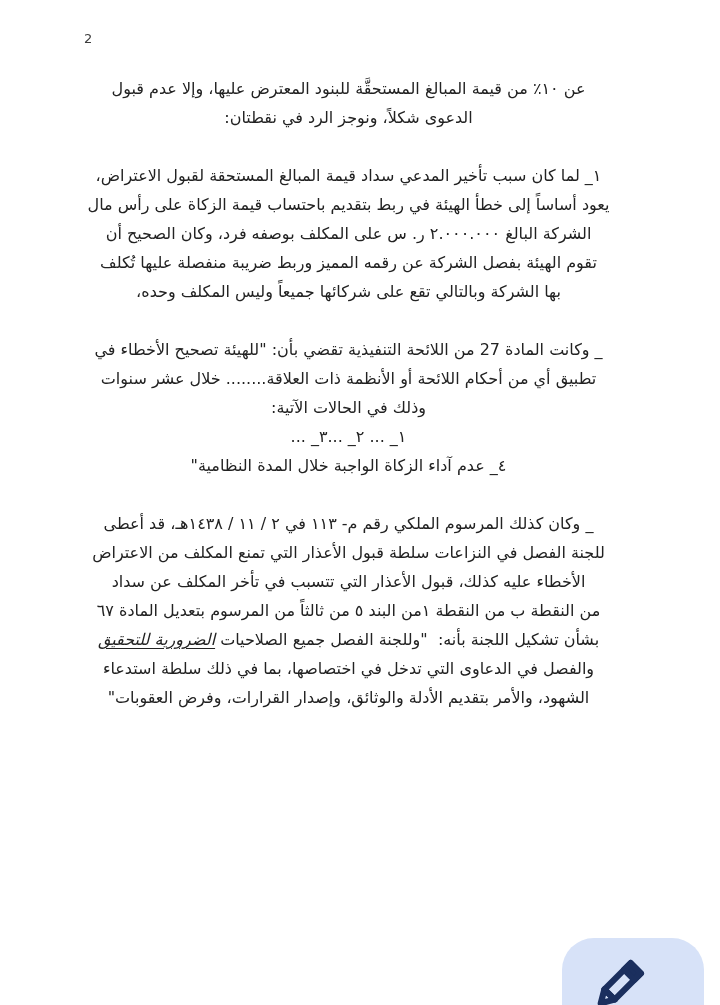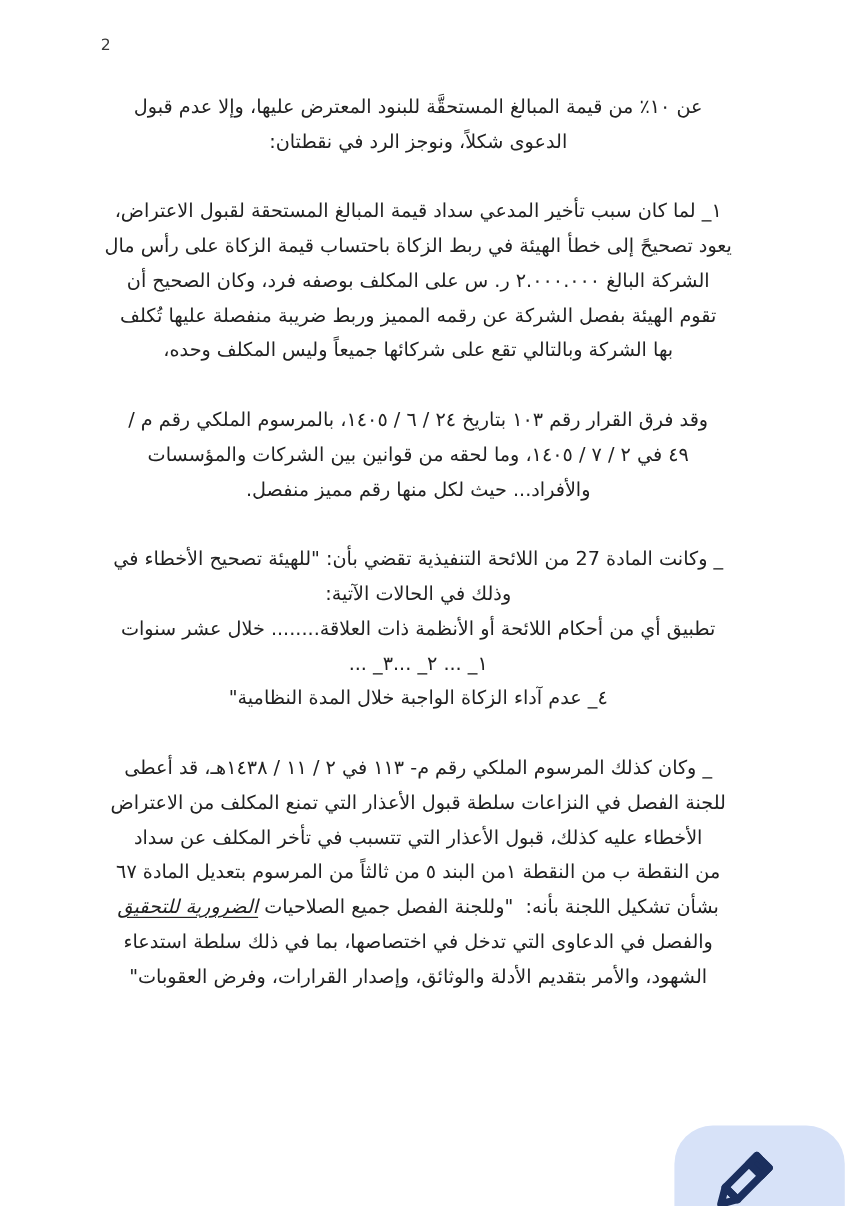--- a/index.html
+++ b/index.html
@@ -55,36 +55,31 @@
 
   <div class="doc">
 
     <div class="para">
       <div class="line">عن ١٠٪ من قيمة المبالغ المستحقَّة للبنود المعترض عليها، وإلا عدم قبول</div>
       <div class="line">الدعوى شكلاً، ونوجز الرد في نقطتان:</div>
     </div>
 
     <div class="para">
       <div class="line">١_ لما كان سبب تأخير المدعي سداد قيمة المبالغ المستحقة لقبول الاعتراض،</div>
-      <div class="line">يعود تصحيحً إلى خطأ الهيئة في ربط الزكاة باحتساب قيمة الزكاة على رأس مال</div>
+      <div class="line">يعود أساساً إلى خطأ الهيئة في ربط بتقديم باحتساب قيمة الزكاة على رأس مال</div>
       <div class="line">الشركة البالغ ٢.٠٠٠.٠٠٠ ر. س على المكلف بوصفه فرد، وكان الصحيح أن</div>
       <div class="line">تقوم الهيئة بفصل الشركة عن رقمه المميز وربط ضريبة منفصلة عليها تُكلف</div>
       <div class="line">بها الشركة وبالتالي تقع على شركائها جميعاً وليس المكلف وحده،</div>
     </div>
 
-    <div class="para">
-      <div class="line">وقد فرق القرار رقم ١٠٣ بتاريخ ٢٤ / ٦ / ١٤٠٥، بالمرسوم الملكي رقم م /</div>
-      <div class="line">٤٩ في ٢ / ٧ / ١٤٠٥، وما لحقه من قوانين بين الشركات والمؤسسات</div>
-      <div class="line">والأفراد... حيث لكل منها رقم مميز منفصل.</div>
-    </div>
 
     <div class="para">
       <div class="line">_ وكانت المادة 27 من اللائحة التنفيذية تقضي بأن: "للهيئة تصحيح الأخطاء في</div>
+      <div class="line">تطبيق أي من أحكام اللائحة أو الأنظمة ذات العلاقة........ خلال عشر سنوات</div>
       <div class="line">وذلك في الحالات الآتية:</div>
-      <div class="line">تطبيق أي من أحكام اللائحة أو الأنظمة ذات العلاقة........ خلال عشر سنوات</div>
       <div class="line">١_ ... ٢_ ...٣_ ...</div>
       <div class="line">٤_ عدم آداء الزكاة الواجبة خلال المدة النظامية"</div>
     </div>
 
     <div class="para">
       <div class="line">_ وكان كذلك المرسوم الملكي رقم م- ١١٣ في ٢ / ١١ / ١٤٣٨هـ، قد أعطى</div>
       <div class="line">للجنة الفصل في النزاعات سلطة قبول الأعذار التي تمنع المكلف من الاعتراض</div>
       <div class="line">الأخطاء عليه كذلك، قبول الأعذار التي تتسبب في تأخر المكلف عن سداد</div>
       <div class="line">من النقطة ب من النقطة ١من البند ٥ من ثالثاً من المرسوم بتعديل المادة ٦٧</div>
       <div class="line"><span>بشأن تشكيل اللجنة بأنه:  "وللجنة الفصل جميع الصلاحيات </span><span class="u">الضرورية للتحقيق</span></div>

